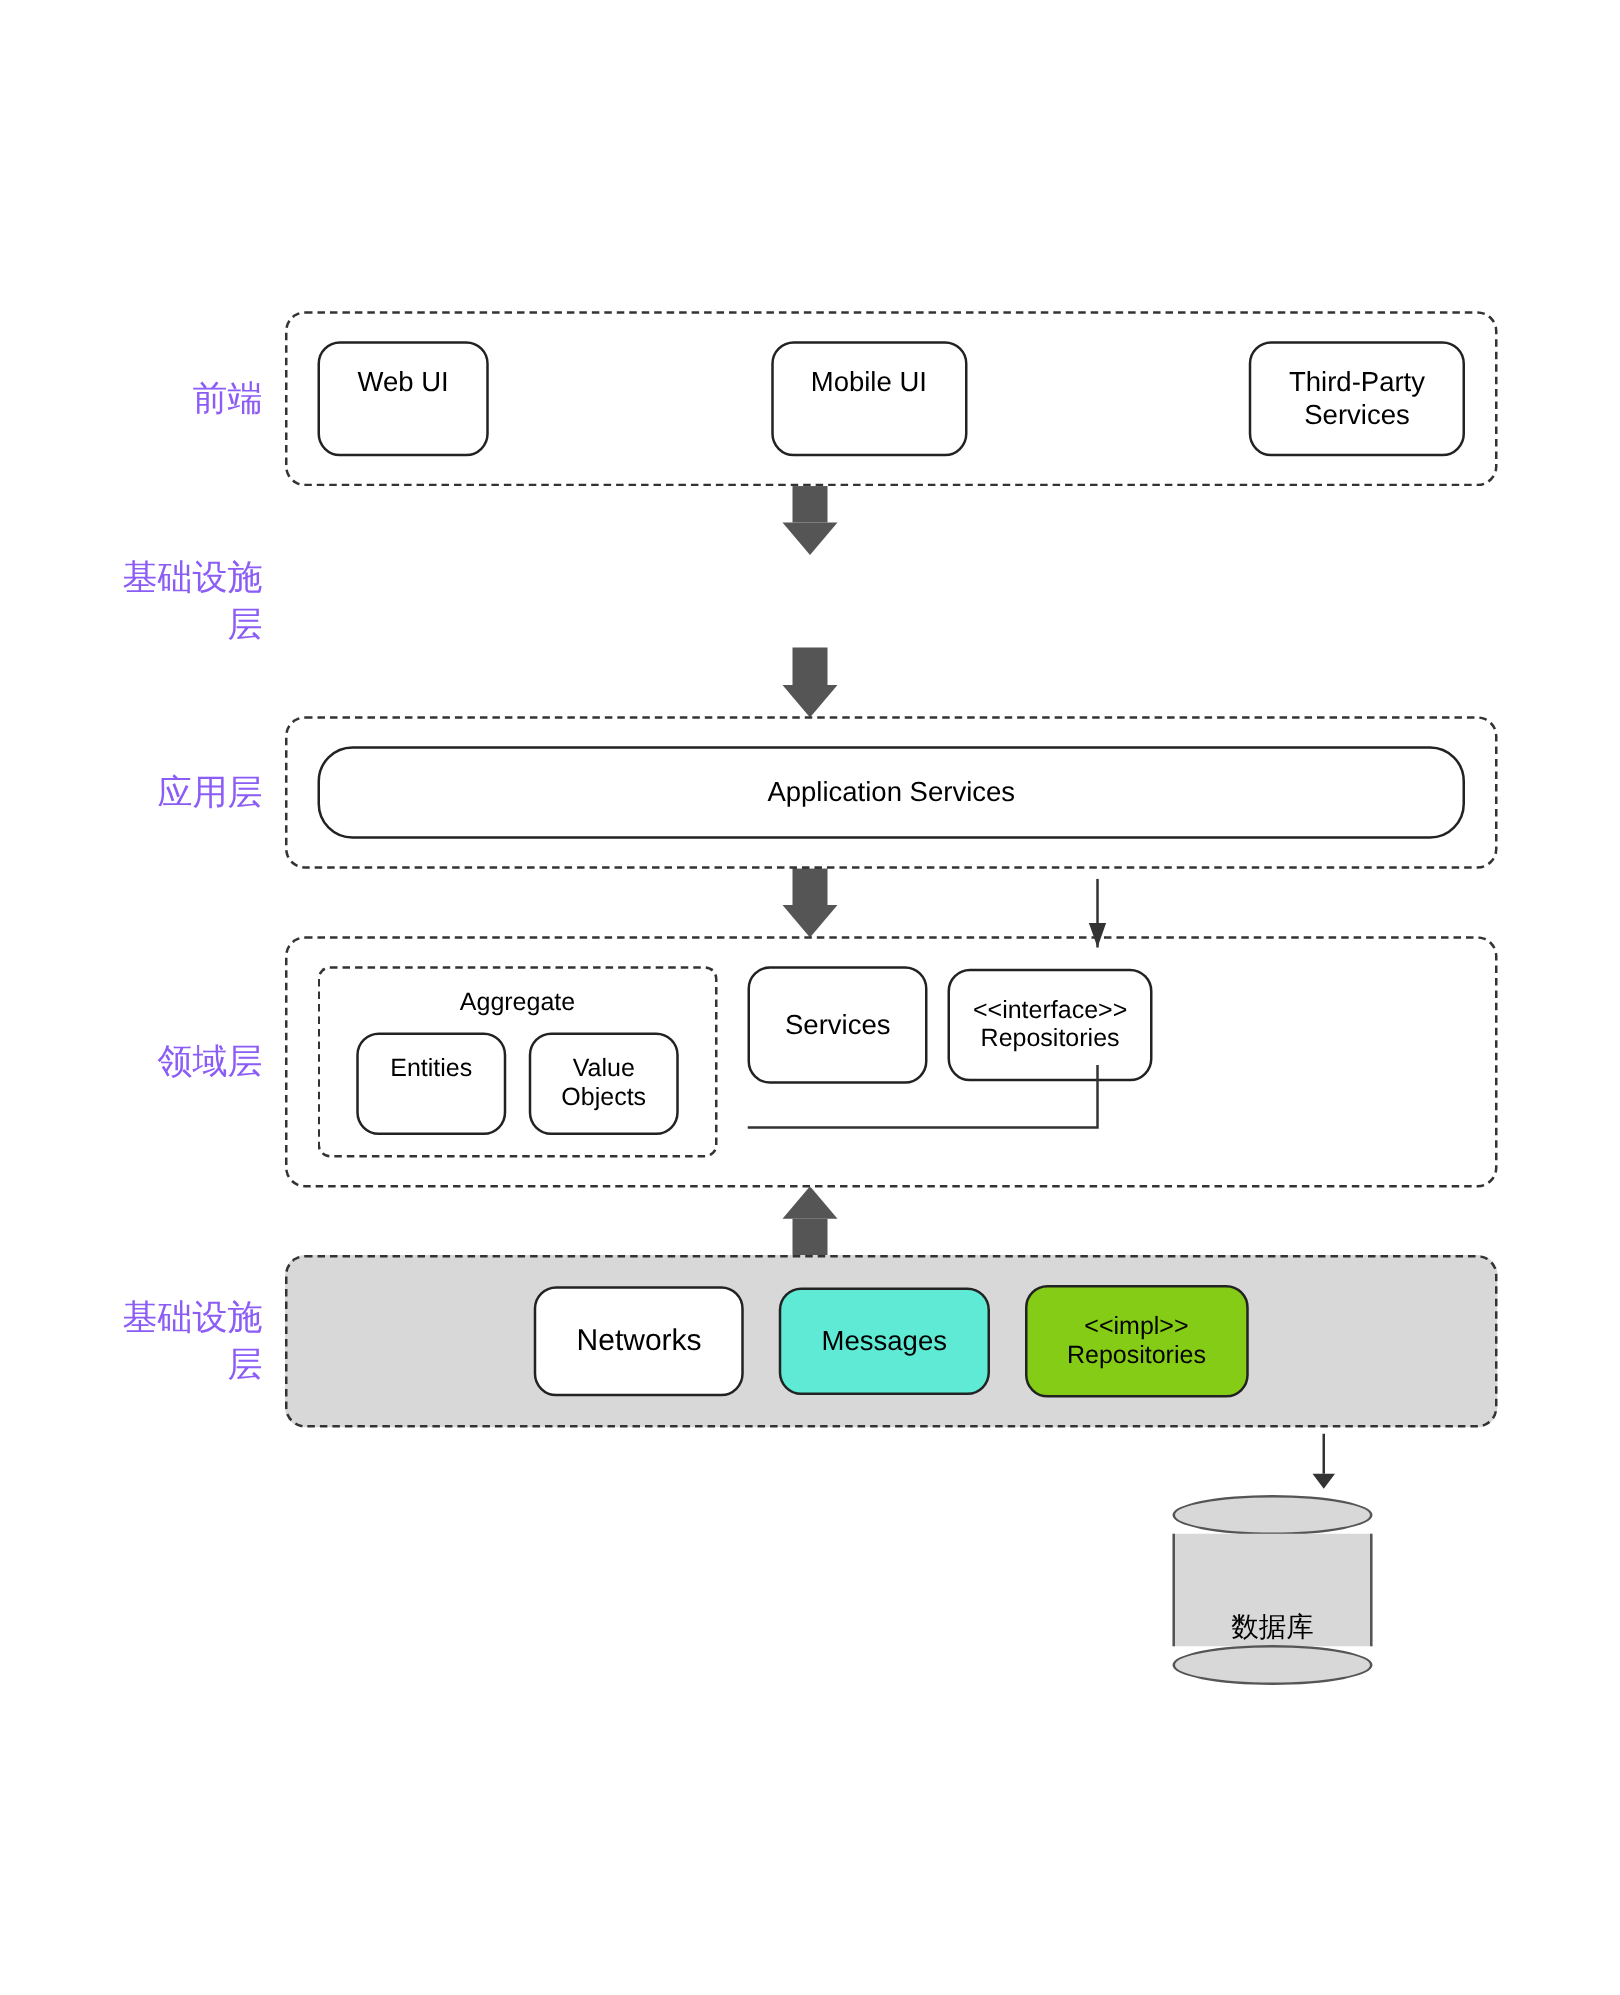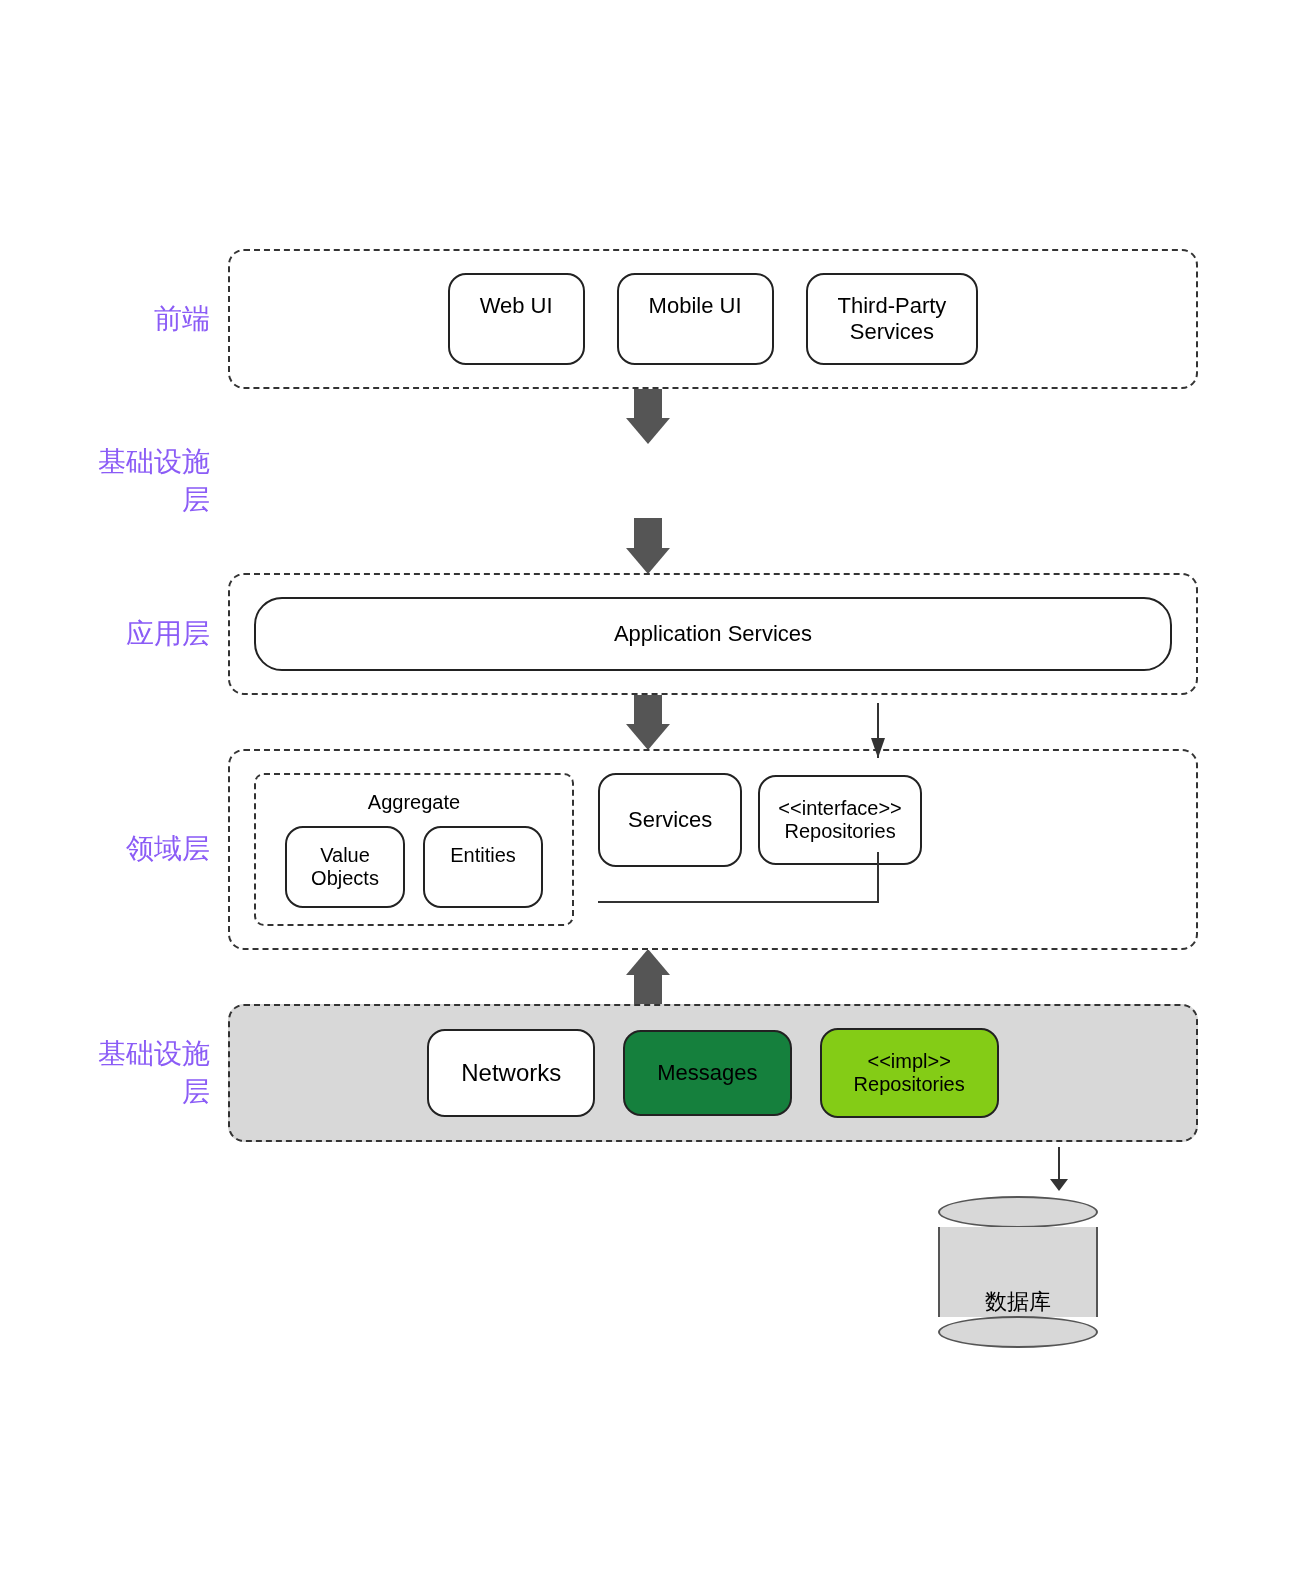--- a/index.html
+++ b/index.html
@@ -90,21 +90,21 @@
       height: 0;
       border-left: 22px solid transparent;
       border-right: 22px solid transparent;
       border-bottom: 26px solid #555;
     }
 
     
     .frontend-boxes {
       display: flex;
       gap: 32px;
-      justify-content: center;
+      justify-content: space-between;
     }
     .rounded-box {
       border: 2.5px solid #222;
       border-radius: 18px;
       padding: 18px 30px;
       font-size: 22px;
       background: #fff;
       text-align: center;
       min-width: 120px;
     }
@@ -259,22 +259,22 @@
   </div>
 
   <div class="layer-row domain-wrapper">
     <div class="layer-label">领域层</div>
     <div class="layer-box" style="position:relative;">
       <div class="domain-content">
 
         <div class="aggregate-box">
           <div class="aggregate-label">Aggregate</div>
           <div class="aggregate-inner">
+            <div class="rounded-box" style="font-size:20px;padding:16px 22px;">Entities</div>
             <div class="rounded-box" style="font-size:20px;padding:16px 22px;">Value<br>Objects</div>
-            <div class="rounded-box" style="font-size:20px;padding:16px 22px;">Entities</div>
           </div>
         </div>
 
         <div style="display:flex; flex-direction:column; gap:16px; flex:1; position:relative;">
 
           <svg width="100%" height="60" style="position:absolute;top:-70px;left:0;">
             <defs>
               <marker id="arrowhead" markerWidth="10" markerHeight="7" refX="10" refY="3.5" orient="auto">
                 <polygon points="0 0, 10 3.5, 0 7" fill="#333"></polygon>
               </marker>
@@ -306,21 +306,21 @@
       <div class="arrow-head-up"></div>
       <div class="arrow-shaft"></div>
     </div>
   </div>
 
   <div class="layer-row">
     <div class="layer-label">基础设施层</div>
     <div class="layer-box gray-bg">
       <div class="infra-bottom-boxes">
         <div class="rounded-box" style="font-size:24px;padding:28px 32px;background:#fff;">Networks</div>
-        <div class="rounded-box" style="font-size:22px;padding:28px 32px;background:#15803d;">Messages</div>
+        <div class="rounded-box" style="font-size:22px;padding:28px 32px;background:#5eead4;">Messages</div>
         <div class="rounded-box" style="font-size:20px;padding:20px 32px;background:#84cc16;">&lt;&lt;impl&gt;&gt;<br>Repositories</div>
       </div>
     </div>
   </div>
 
   <div style="width:100%;display:flex;justify-content:flex-end;padding-right:130px;height:54px;align-items:center;">
     <div style="display:flex;flex-direction:column;align-items:center;">
       <div style="width:2px;height:32px;background:#333;"></div>
       <div style="width:0;height:0;border-left:9px solid transparent;border-right:9px solid transparent;border-top:12px solid #333;"></div>
     </div>

